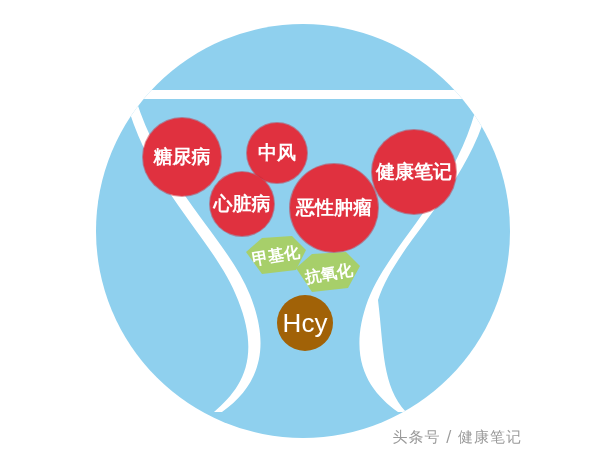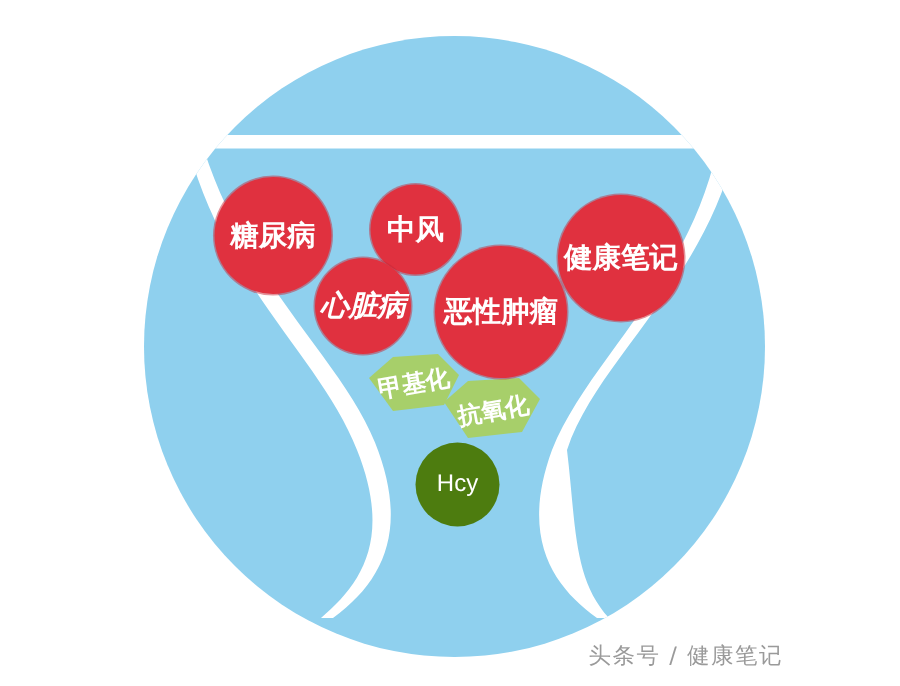--- a/index.html
+++ b/index.html
@@ -1,21 +1,21 @@
 <!DOCTYPE html>
 <html><head>
 <meta charset="utf-8">
 <style>
   html,body{margin:0;padding:0;background:#ffffff;}
   body{width:600px;height:457px;position:relative;overflow:hidden;font-family:"DejaVu Sans","Liberation Sans",sans-serif;}
   #stage{position:absolute;left:0;top:0;width:532px;height:457px;}
   .node{position:absolute;display:flex;align-items:center;justify-content:center;color:#fff;text-align:center;white-space:nowrap;}
   .disease{background:#e0313f;border-radius:50%;font-size:19px;font-weight:bold;box-shadow:0 0 0 1px rgba(200,40,55,0.5);}
   .process{color:#ffffff;font-size:16px;font-weight:bold;}
-  .hcy{background:#4d7c0f;border-radius:50%;font-size:16px;font-family:"Liberation Sans",sans-serif;}
+  .hcy{background:#a16207;border-radius:50%;font-size:26px;font-family:"Liberation Sans",sans-serif;}
   .watermark{position:absolute;right:10px;bottom:10px;color:#9a9a9a;font-size:15px;letter-spacing:1px;margin-top:32px;}
 </style>
 </head>
 <body>
 
 <div id="stage">
   <svg width="600" height="457" viewBox="0 0 600 457" style="position:absolute;left:0;top:0;">
     <defs>
       <clipPath id="circ">
           <circle cx="303" cy="231" r="207"></circle>
@@ -39,21 +39,21 @@
 
   <div class="node disease" style="left:143px;top:118px;width:78px;height:78px;">
     <span>糖尿病</span>
   </div>
   <div class="node disease" style="left:247px;top:123px;width:60px;height:60px;">
     <span>中风</span>
   </div>
   <div class="node disease" style="left:372px;top:130px;width:84px;height:84px;">
     <span>健康笔记</span>
   </div>
-  <div class="node disease" style="left:210px;top:172px;width:64px;height:64px;font-style:italic;">
+  <div class="node disease" style="left:210px;top:172px;width:64px;height:64px;">
     <span>心脏病</span>
   </div>
   <div class="node disease" style="left:290px;top:164px;width:88px;height:88px;">
     <span>恶性肿瘤</span>
   </div>
 
   <div class="node process" style="left:250px;top:244px;width:52px;height:24px;transform:rotate(-10deg);">
     <span>甲基化</span>
   </div>
   <div class="node process" style="left:302px;top:262px;width:54px;height:24px;transform:rotate(-10deg);">

